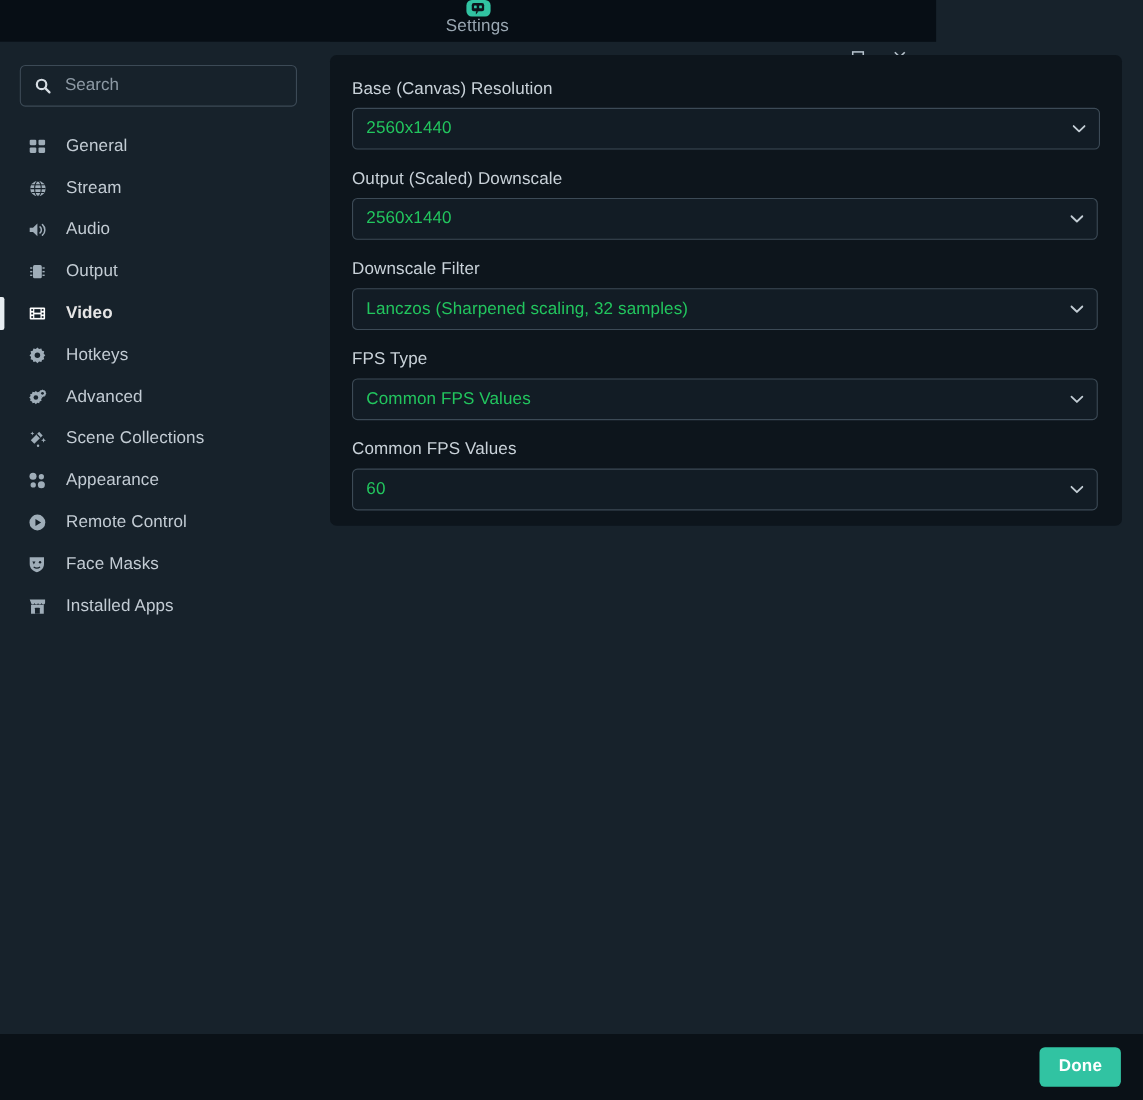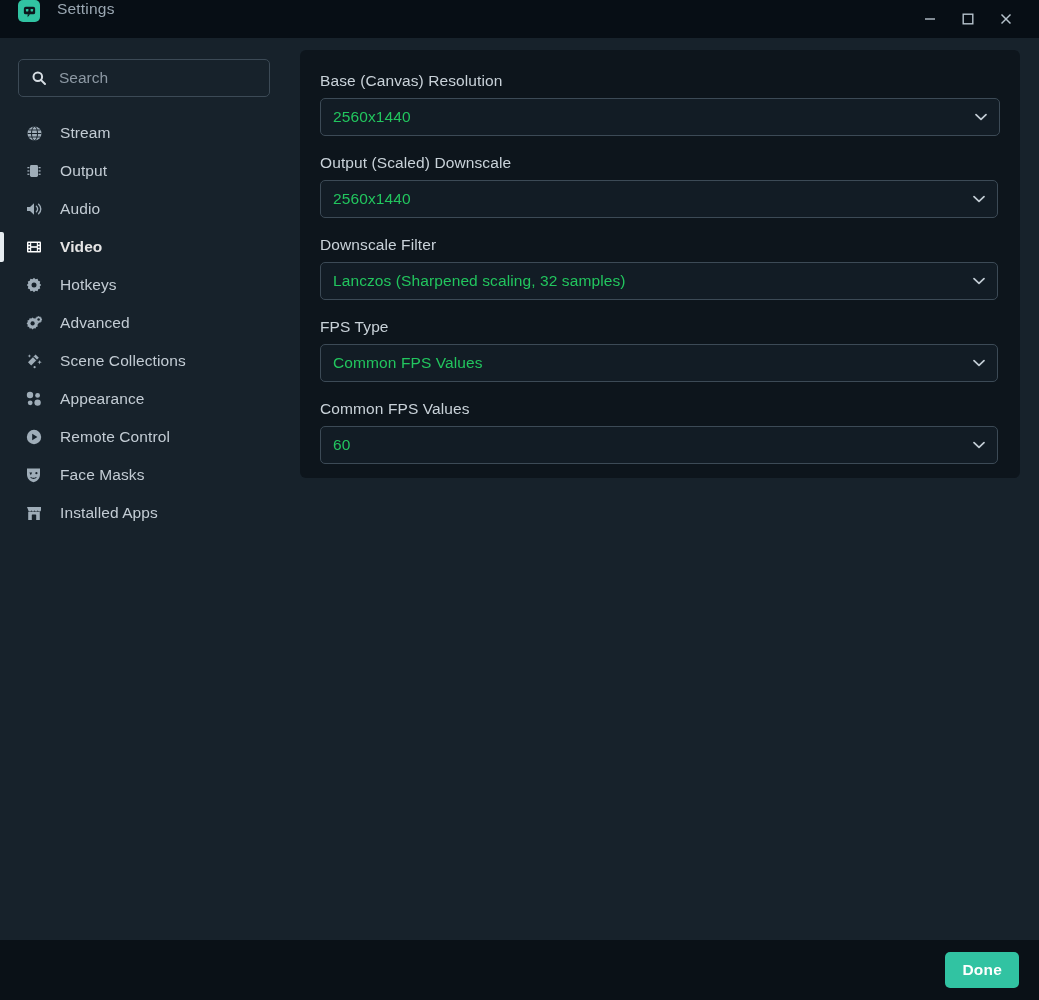--- a/index.html
+++ b/index.html
@@ -6,22 +6,22 @@
   html, body {
     width: 1039px; height: 1000px;
     background: #17222b;
     font-family: "Liberation Sans", sans-serif;
     overflow: hidden;
   }
   .window { position: relative; width: 1039px; height: 1000px; background: #17222b; }
 
   
   .titlebar {
-    position: absolute; top: 0; left: 0; width: 1039px; height: 38px;
-    background: #070e15; display: flex; 
+    position: absolute; top: 0; left: 0; width: 851px; height: 38px;
+    background: #070e15; display: flex; align-items: center; flex-direction: column;
   }
   .app-icon {
     width: 22px; height: 22px; margin-left: 18px; border-radius: 5px;
     background: #31c3a2; display: flex; align-items: center; justify-content: center;
   }
   .app-icon svg { display: block; }
   .title-text {
     margin-left: 17px; font-size: 15.5px; color: #9aa7b2; letter-spacing: .2px;
   }
   .win-controls {
@@ -153,60 +153,71 @@
         <svg width="16" height="16" viewBox="0 0 16 16" aria-hidden="true">
           <circle cx="6.8" cy="6.8" r="4.3" fill="none" stroke="currentColor" stroke-width="2"></circle>
           <line x1="10.1" y1="10.1" x2="14" y2="14" stroke="currentColor" stroke-width="2" stroke-linecap="round"></line>
         </svg>
       </span>
       <input class="search-input" type="text" placeholder="Search" style="">
     </div>
 
     <div class="navlist">
 
+      <div class="navitem">
+        <span class="nav-icon">
+          <svg width="16" height="16" viewBox="0 0 16 16" aria-hidden="true">
+            <rect x="1" y="2" width="6" height="5" rx="1" fill="currentColor"></rect>
+            <rect x="9" y="2" width="6" height="5" rx="1" fill="currentColor"></rect>
+            <rect x="1" y="9" width="6" height="5" rx="1" fill="currentColor"></rect>
+            <rect x="9" y="9" width="6" height="5" rx="1" fill="currentColor"></rect>
+          </svg>
+        </span>
+        <span class="nav-label">General</span>
+      </div>
 
       <div class="navitem">
         <span class="nav-icon">
           <svg width="17" height="17" viewBox="0 0 17 17" aria-hidden="true">
             <circle cx="8.5" cy="8.5" r="7" fill="currentColor"></circle>
             <ellipse cx="8.5" cy="8.5" rx="3" ry="7" fill="none" stroke="#17222b" stroke-width="1"></ellipse>
             <line x1="1.5" y1="8.5" x2="15.5" y2="8.5" stroke="#17222b" stroke-width="1"></line>
             <line x1="2.6" y1="5" x2="14.4" y2="5" stroke="#17222b" stroke-width="0.9"></line>
             <line x1="2.6" y1="12" x2="14.4" y2="12" stroke="#17222b" stroke-width="0.9"></line>
           </svg>
         </span>
         <span class="nav-label">Stream</span>
+      </div>
+
+      <div class="navitem">
+        <span class="nav-icon">
+          <svg width="17" height="16" viewBox="0 0 17 16" aria-hidden="true">
+            <path d="M1 6 H4 L8 2.2 V13.8 L4 10 H1 Z" fill="currentColor"></path>
+            <path d="M10.4 5.3 A3.6 3.6 0 0 1 10.4 10.7" fill="none" stroke="currentColor" stroke-width="1.4" stroke-linecap="round"></path>
+            <path d="M12.6 3.2 A6.4 6.4 0 0 1 12.6 12.8" fill="none" stroke="currentColor" stroke-width="1.4" stroke-linecap="round"></path>
+          </svg>
+        </span>
+        <span class="nav-label">Audio</span>
       </div>
 
       <div class="navitem">
         <span class="nav-icon">
           <svg width="16" height="16" viewBox="0 0 16 16" aria-hidden="true">
             <rect x="4" y="2" width="8" height="12" rx="1.4" fill="currentColor"></rect>
             <g fill="currentColor">
               <rect x="1.4" y="4" width="2" height="1.3"></rect>
               <rect x="1.4" y="7.3" width="2" height="1.3"></rect>
               <rect x="1.4" y="10.6" width="2" height="1.3"></rect>
               <rect x="12.6" y="4" width="2" height="1.3"></rect>
               <rect x="12.6" y="7.3" width="2" height="1.3"></rect>
               <rect x="12.6" y="10.6" width="2" height="1.3"></rect>
             </g>
           </svg>
         </span>
         <span class="nav-label">Output</span>
-      </div>
-
-      <div class="navitem">
-        <span class="nav-icon">
-          <svg width="17" height="16" viewBox="0 0 17 16" aria-hidden="true">
-            <path d="M1 6 H4 L8 2.2 V13.8 L4 10 H1 Z" fill="currentColor"></path>
-            <path d="M10.4 5.3 A3.6 3.6 0 0 1 10.4 10.7" fill="none" stroke="currentColor" stroke-width="1.4" stroke-linecap="round"></path>
-            <path d="M12.6 3.2 A6.4 6.4 0 0 1 12.6 12.8" fill="none" stroke="currentColor" stroke-width="1.4" stroke-linecap="round"></path>
-          </svg>
-        </span>
-        <span class="nav-label">Audio</span>
       </div>
 
       <div class="navitem active">
         <span class="nav-icon">
           <svg width="16" height="16" viewBox="0 0 16 16" aria-hidden="true">
             <rect x="1" y="2.5" width="14" height="11" rx="1" fill="currentColor"></rect>
             <g fill="#17222b">
               <rect x="2.4" y="4" width="1.7" height="1.6"></rect>
               <rect x="2.4" y="7.2" width="1.7" height="1.6"></rect>
               <rect x="2.4" y="10.4" width="1.7" height="1.6"></rect>

